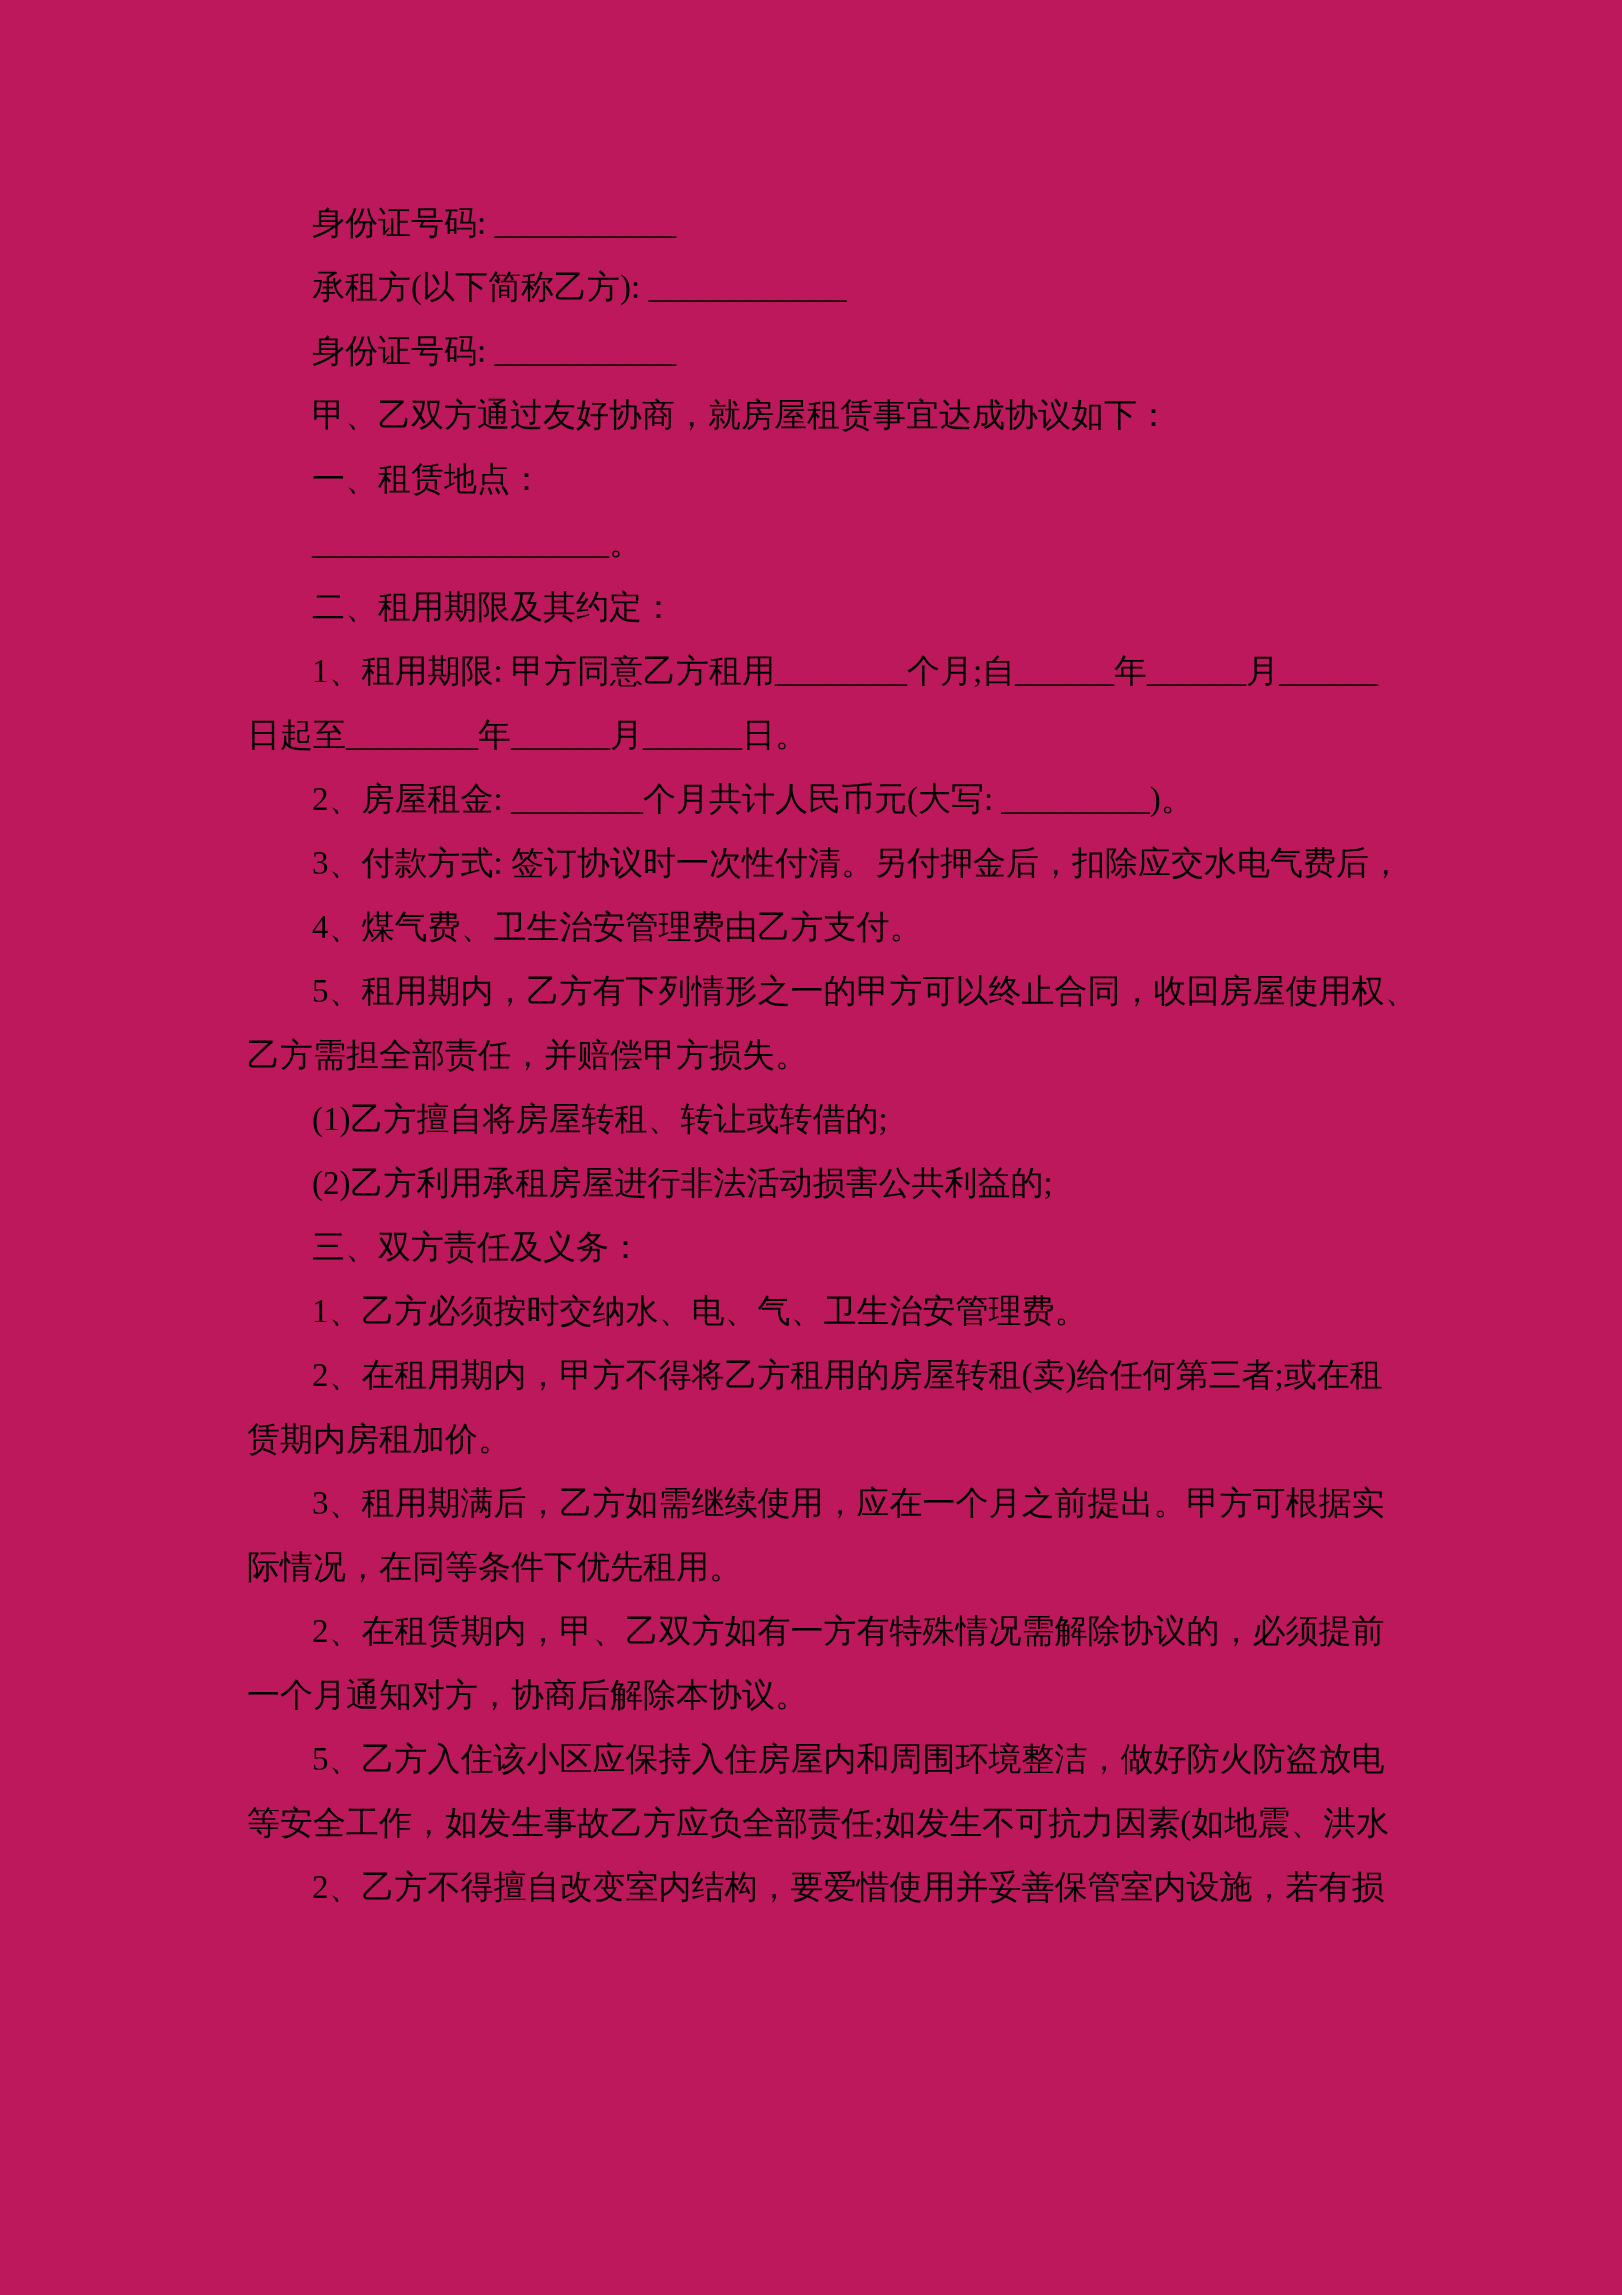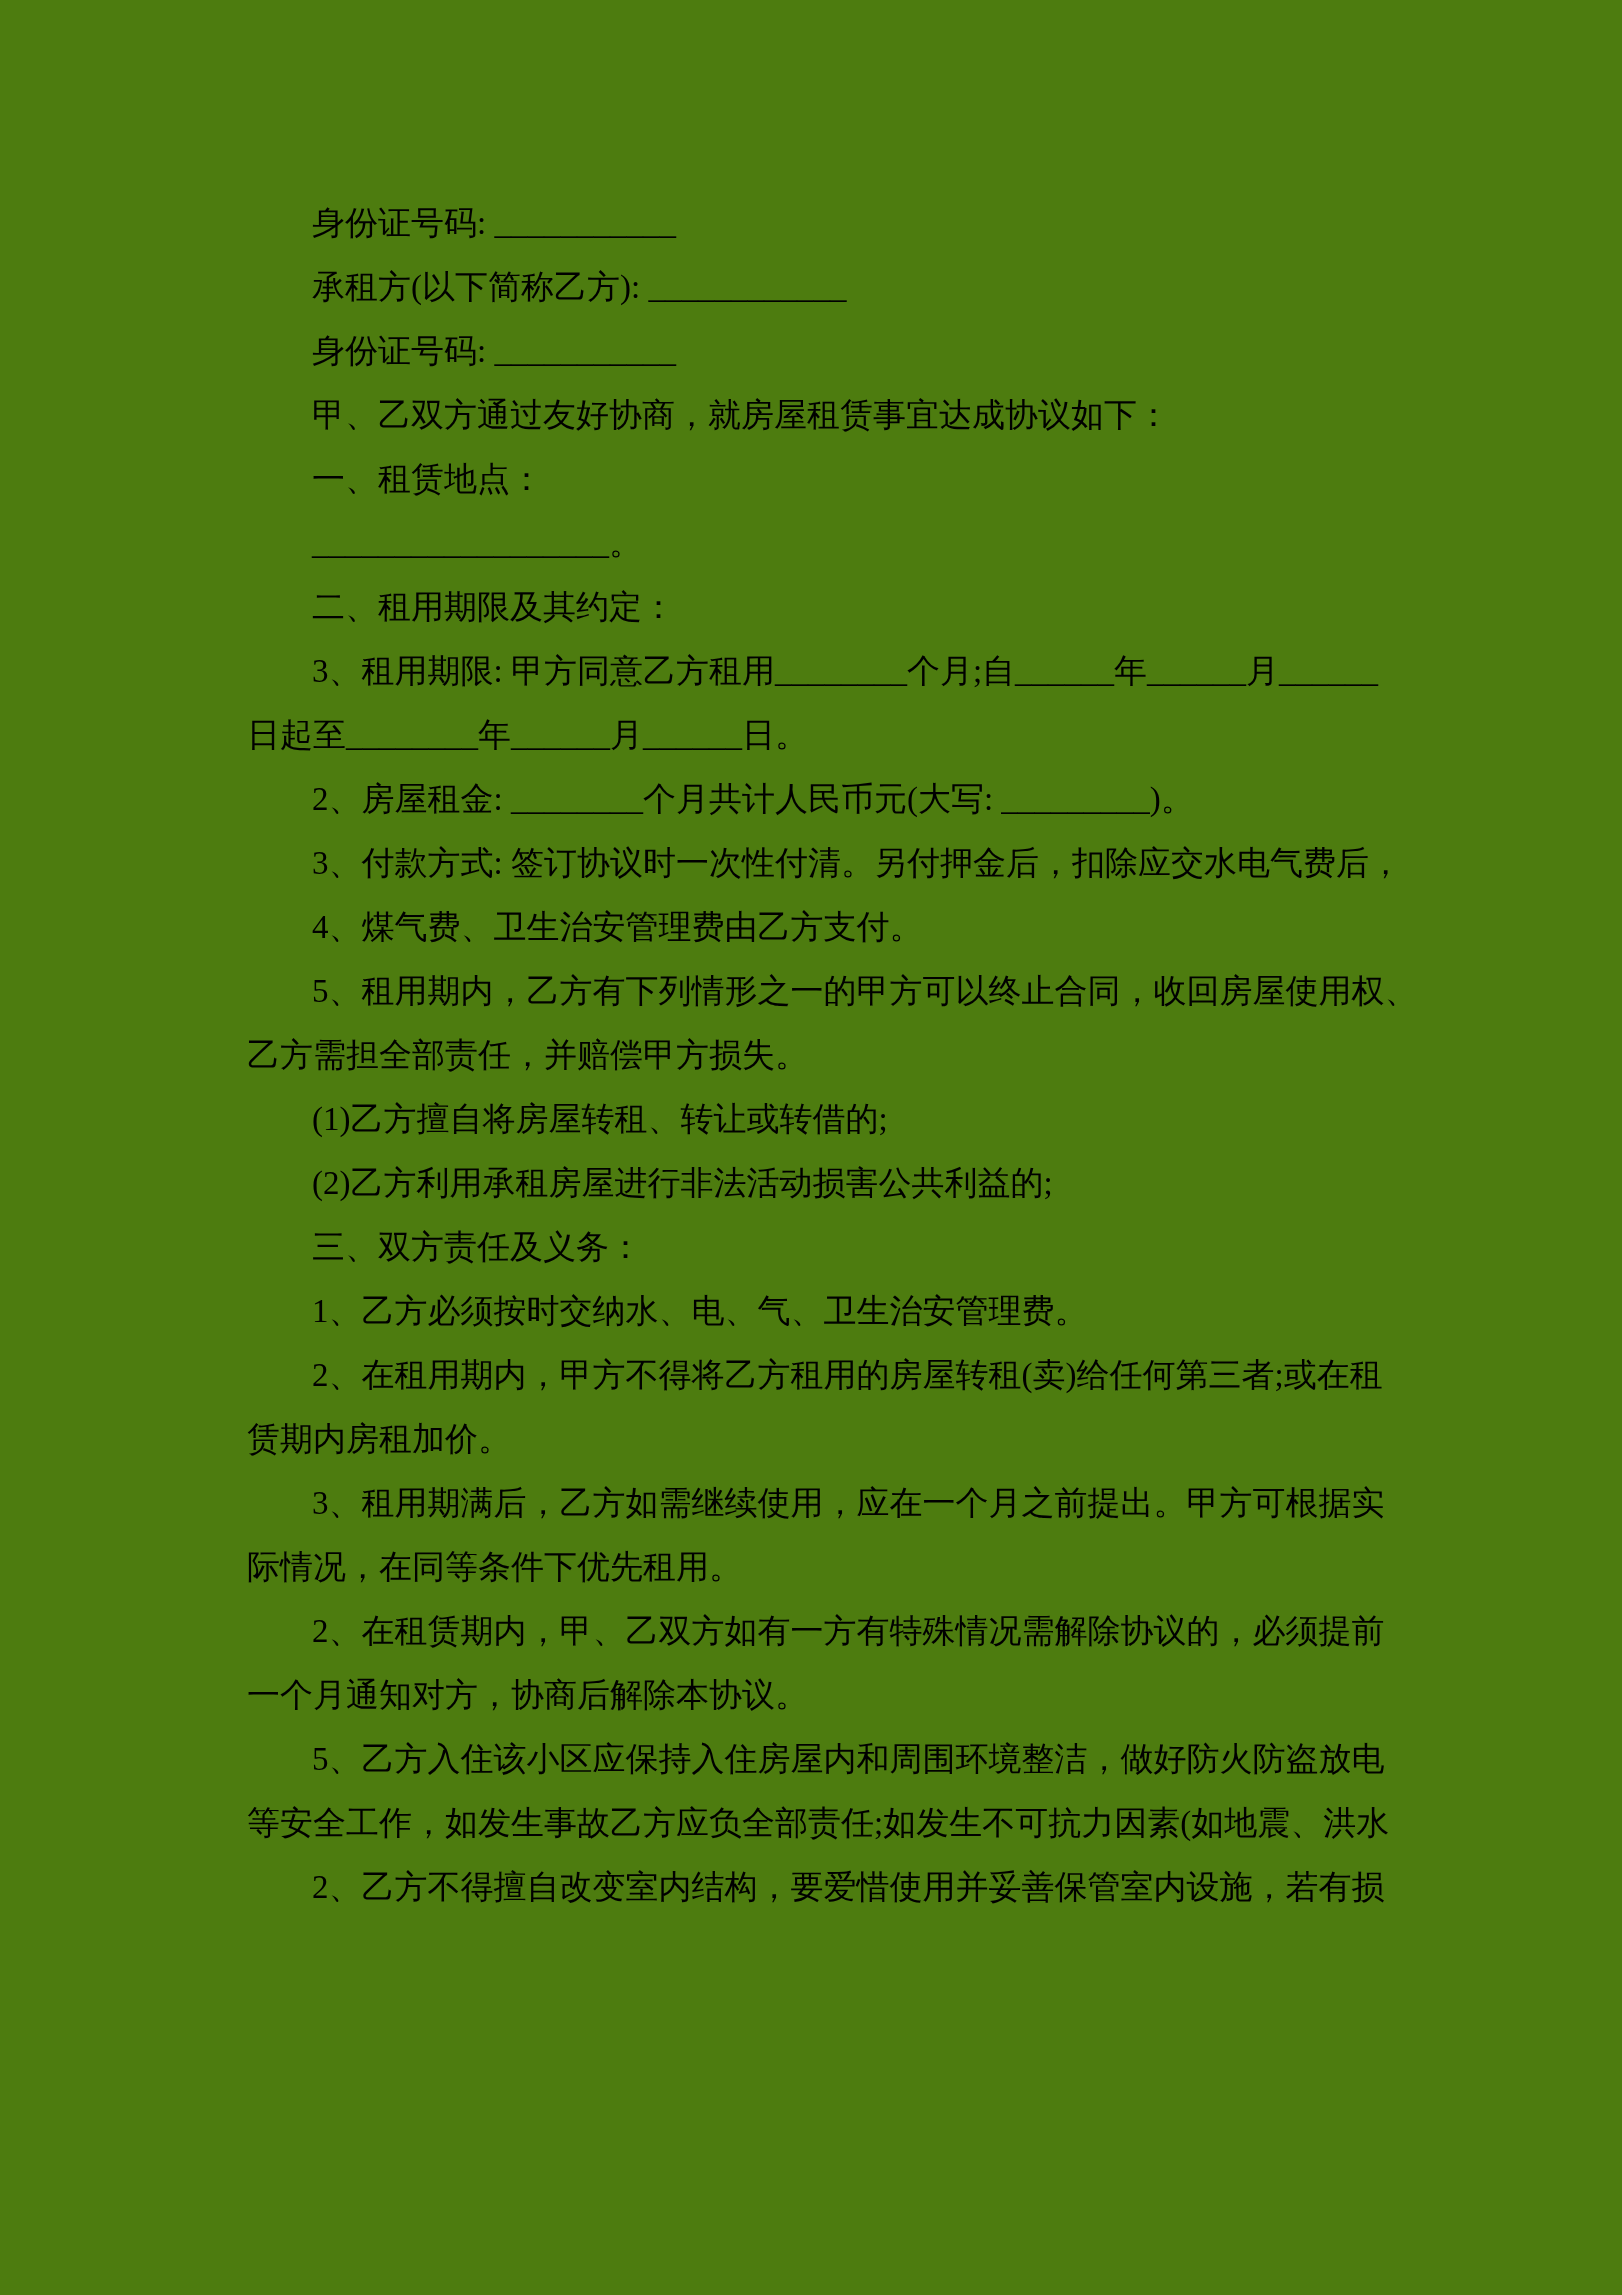--- a/index.html
+++ b/index.html
@@ -32,30 +32,30 @@
     white-space: nowrap;
     letter-spacing: 0;
   }
   p.doc-line.indent {
     padding-left: 65px;
   }
 </style>
 </head>
 <body>
 
-<div class="page" style="background: #4d7c0f;">
+<div class="page" style="background: #be185d;">
   <div class="doc-body" style="color: rgb(0, 0, 0);">
       <p class="doc-line indent">身份证号码: ___________</p>
       <p class="doc-line indent">承租方(以下简称乙方): ____________</p>
       <p class="doc-line indent">身份证号码: ___________</p>
       <p class="doc-line indent">甲、乙双方通过友好协商，就房屋租赁事宜达成协议如下：</p>
       <p class="doc-line indent">一、租赁地点：</p>
       <p class="doc-line indent">__________________。</p>
       <p class="doc-line indent">二、租用期限及其约定：</p>
-      <p class="doc-line indent">3、租用期限: 甲方同意乙方租用________个月;自______年______月______</p>
+      <p class="doc-line indent">1、租用期限: 甲方同意乙方租用________个月;自______年______月______</p>
       <p class="doc-line">日起至________年______月______日。</p>
       <p class="doc-line indent">2、房屋租金: ________个月共计人民币元(大写: _________)。</p>
       <p class="doc-line indent">3、付款方式: 签订协议时一次性付清。另付押金后，扣除应交水电气费后，</p>
       <p class="doc-line indent">4、煤气费、卫生治安管理费由乙方支付。</p>
       <p class="doc-line indent">5、租用期内，乙方有下列情形之一的甲方可以终止合同，收回房屋使用权、</p>
       <p class="doc-line">乙方需担全部责任，并赔偿甲方损失。</p>
       <p class="doc-line indent">(1)乙方擅自将房屋转租、转让或转借的;</p>
       <p class="doc-line indent">(2)乙方利用承租房屋进行非法活动损害公共利益的;</p>
       <p class="doc-line indent">三、双方责任及义务：</p>
       <p class="doc-line indent">1、乙方必须按时交纳水、电、气、卫生治安管理费。</p>

